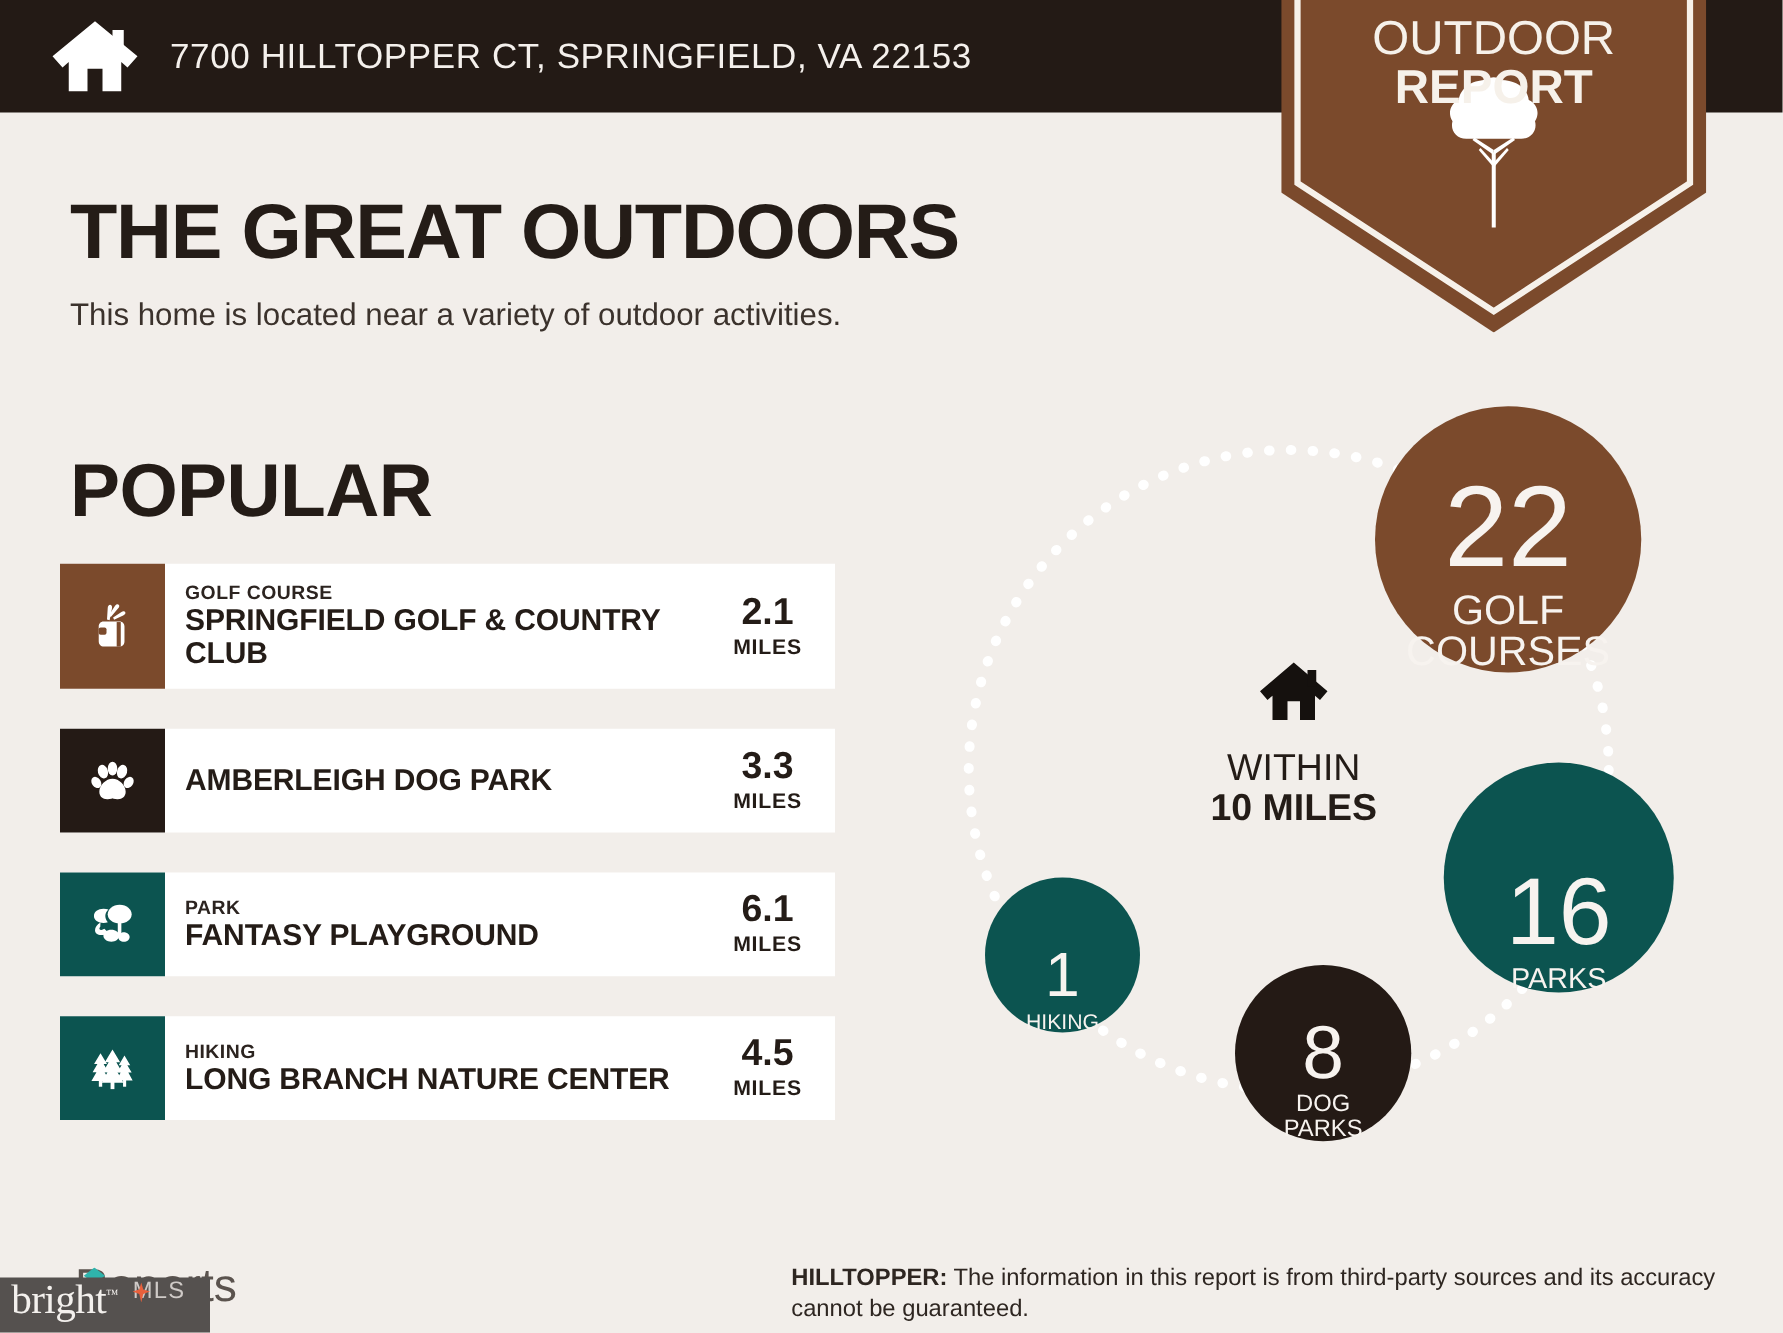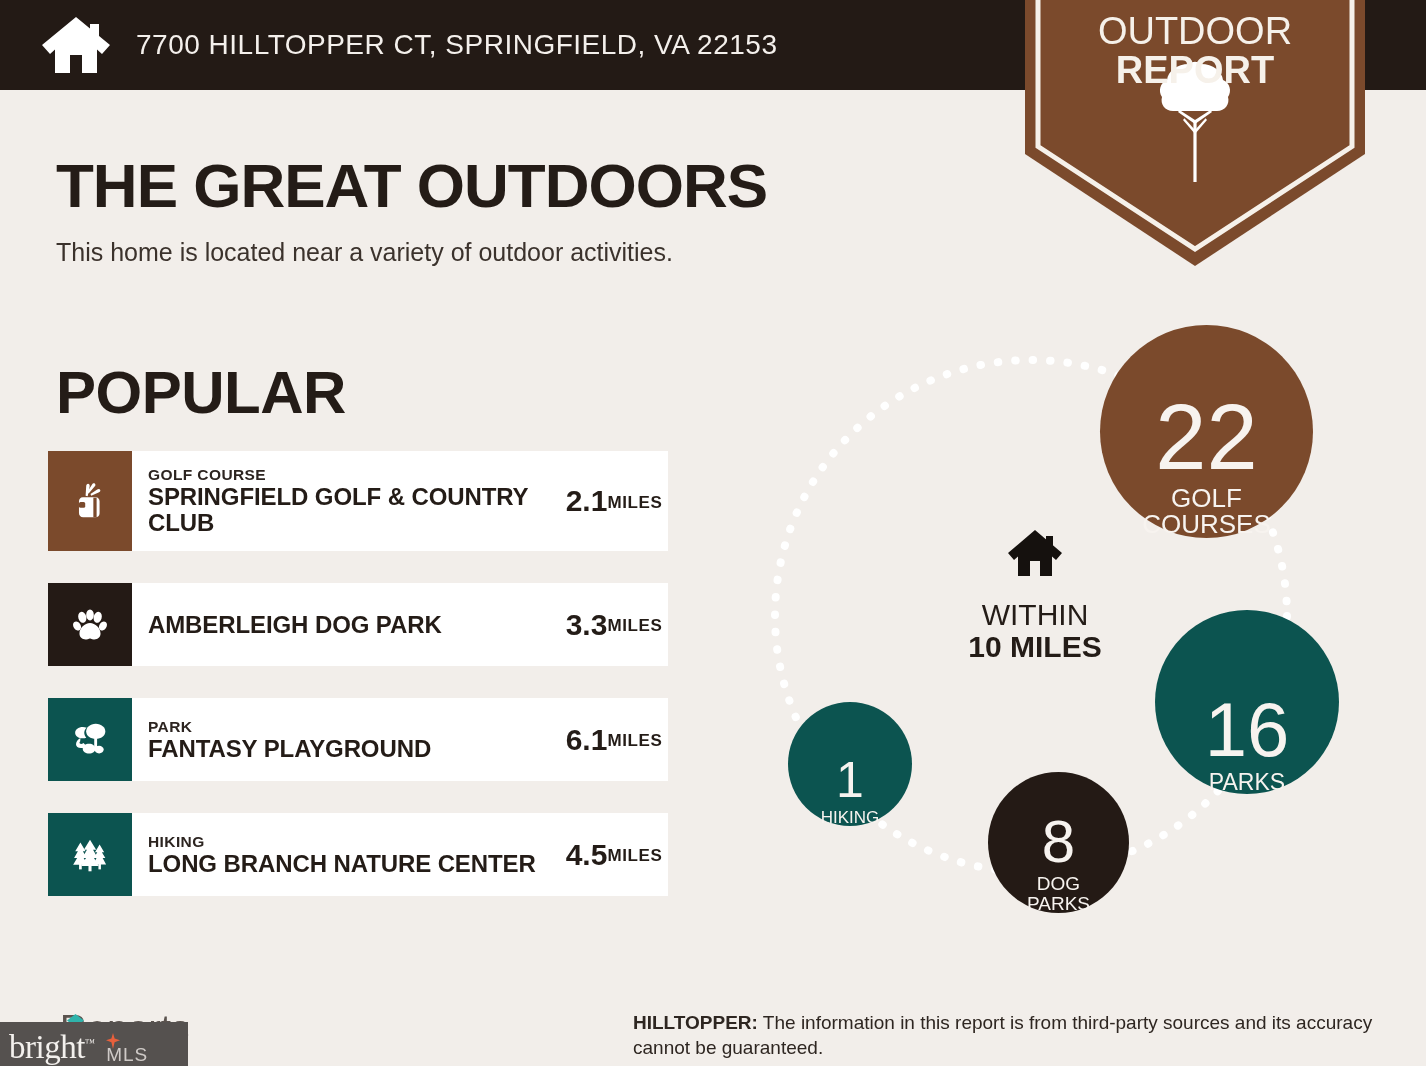--- a/index.html
+++ b/index.html
@@ -66,39 +66,39 @@
   }
   .row .cat{
     font-size:15.5px;font-weight:700;letter-spacing:.4px;color:#2c2420;
     line-height:1.1;
   }
   .row .name{
     font-size:24px;font-weight:700;letter-spacing:-.1px;color:#241c17;
     line-height:1.08;margin-top:1px;
   }
   .row .dist{
-    width:108px;min-width:108px;display:flex;flex-direction:row;
+    width:108px;min-width:108px;display:flex;flex-direction:column;
     align-items:center;justify-content:center;
   }
   .row .dnum{font-size:30px;font-weight:700;color:#241c17;line-height:1;}
   .row .dunit{font-size:17px;font-weight:700;letter-spacing:.6px;color:#241c17;margin-top:3px;}
   .row.tall{height:100px;}
   
   .diagram{position:absolute;left:735px;top:300px;width:660px;height:640px;}
   .diagram .dots{position:absolute;left:0;top:0;}
   .bubble{
     position:absolute;border-radius:50%;
     display:flex;flex-direction:column;align-items:center;justify-content:flex-end;
     color:#f7f3ef;text-align:center;line-height:1;
   }
   .bubble .bnum{font-weight:300;line-height:.95;}
   .bubble .blab{font-weight:400;line-height:1.02;margin-top:4px;}
   #b-golf{left:365px;top:25px;width:213px;height:213px;background:#7b4a2c;}
   #b-golf .bnum{font-size:92px;}
-  #b-golf .blab{font-size:26px;}
+  #b-golf .blab{font-size:33px;}
   #b-parks{left:420px;top:310px;width:184px;height:184px;background:#0c5450;}
   #b-parks .bnum{font-size:76px;}
   #b-parks .blab{font-size:23px;}
   #b-dog{left:253px;top:472px;width:141px;height:141px;background:#241a15;}
   #b-dog .bnum{font-size:60px;}
   #b-dog .blab{font-size:19px;}
   #b-hiking{left:53px;top:402px;width:124px;height:124px;background:#0c5450;}
   #b-hiking .bnum{font-size:50px;}
   #b-hiking .blab{font-size:17px;}
   .center{
@@ -106,22 +106,22 @@
   }
   .center svg{display:block;margin:0 auto;}
   .center .c1{font-size:30px;font-weight:400;color:#241c17;margin-top:21px;line-height:1.05;}
   .center .c2{font-size:30px;font-weight:700;color:#241c17;line-height:1.05;}
   
   .footer-word{
     position:absolute;left:60px;top:1008px;
     font-size:37px;font-weight:400;color:#5b534e;letter-spacing:0;
   }
   .brightmls{
-    position:absolute;left:0px;top:1022px;width:188px;height:44px;
-    background:#55514f;display:flex;align-items:flex-end;
+    position:absolute;left:0px;top:1022px;width:168px;height:44px;
+    background:#55514f;display:flex;align-items:flex-start;
   }
   .brightmls .bw{
     font-family:"Liberation Serif", serif;
     font-size:33px;color:#f3f0ed;margin-left:9px;letter-spacing:-.5px;
     position:relative;
   }
   .brightmls .tm{font-size:10px;vertical-align:super;}
   .brightmls .mls{
     font-family:"Liberation Sans", sans-serif;
     font-size:19px;color:#cfcac7;letter-spacing:1px;margin-left:12px;

